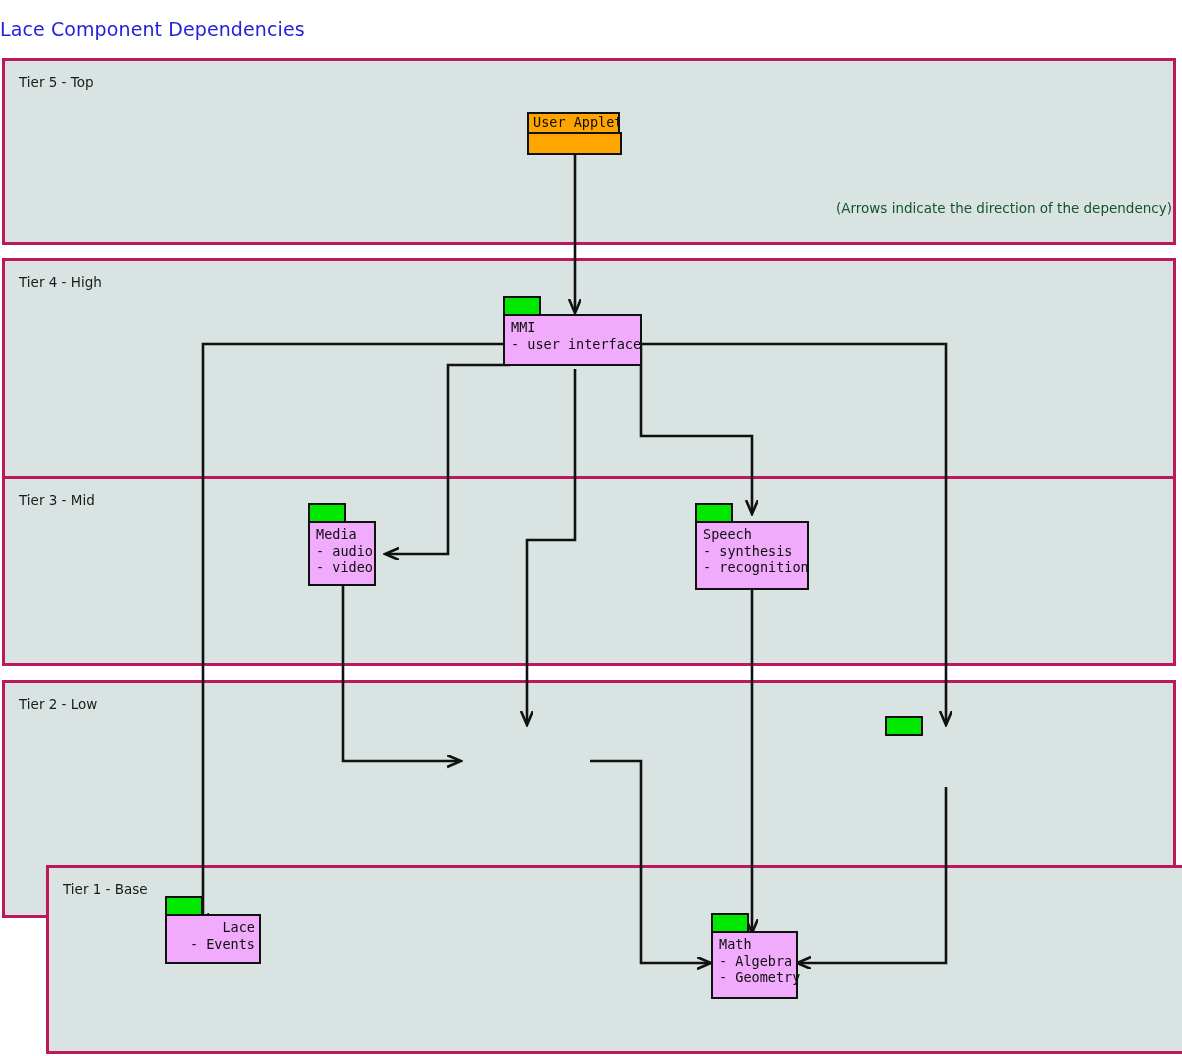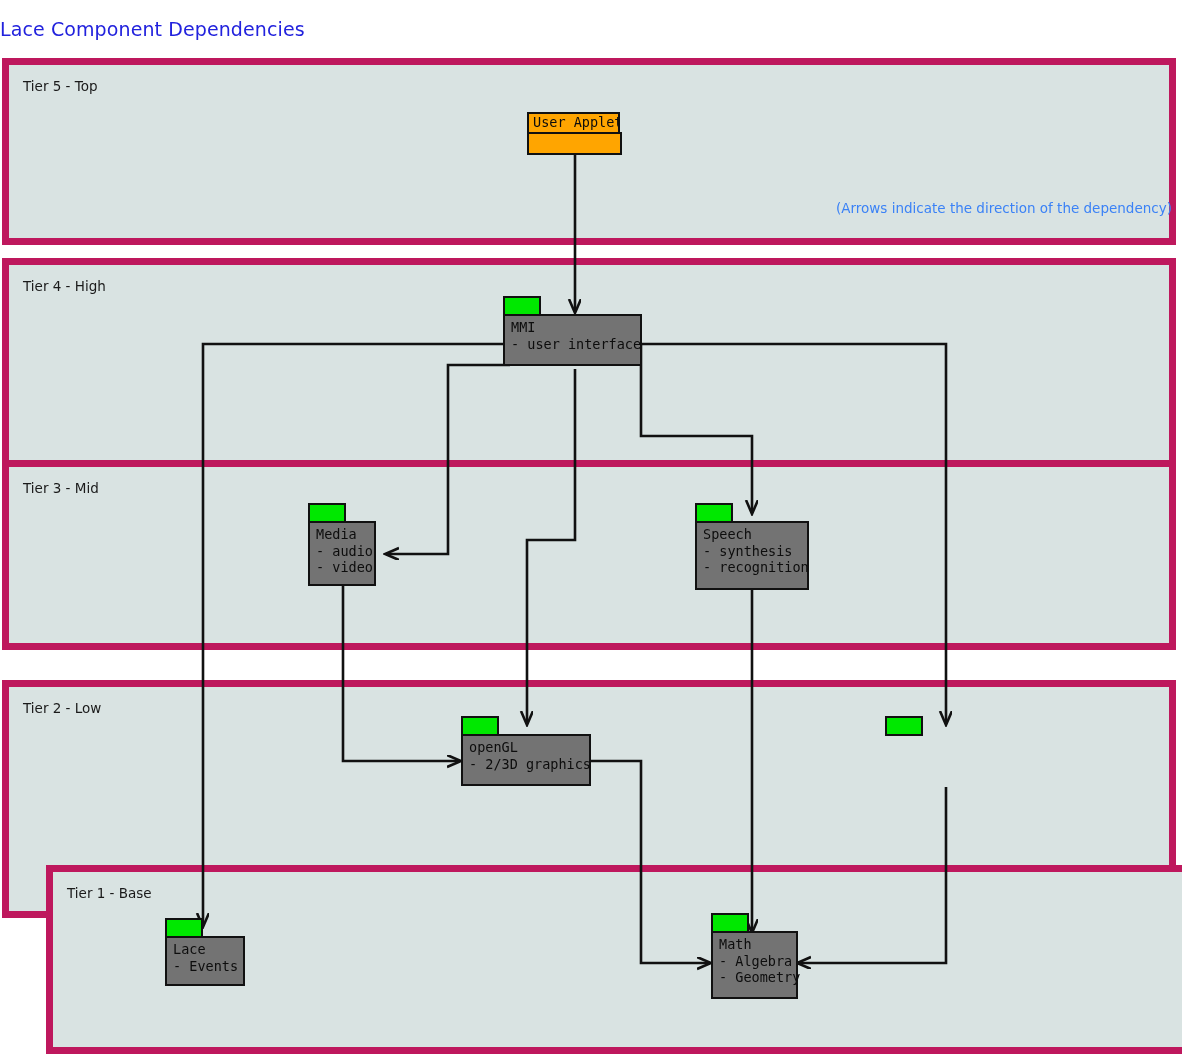--- a/index.html
+++ b/index.html
@@ -27,36 +27,36 @@
     font-size: 19px;
     color: #2222dd;
     font-family: "DejaVu Sans", sans-serif;
     letter-spacing: 0.1px;
   }
   .tier {
     position: absolute;
     left: 2px;
     width: 1174px;
     background: #d9e3e2;
-    border: 7px solid #be185d;
+    border: 3px solid #be185d;
     box-sizing: border-box;
   }
   .tier-label {
     position: absolute;
     left: 14px;
     top: 13px;
     font-size: 13.5px;
     color: #1a1a1a;
     font-family: "DejaVu Sans", sans-serif;
     white-space: nowrap;
   }
   .note {
     position: absolute;
     font-size: 13.5px;
-    color: #3b82f6;
+    color: #14532d;
     font-family: "DejaVu Sans", sans-serif;
     white-space: nowrap;
   }
   
   #wire-layer {
     position: absolute;
     left: 0; top: 0;
     width: 1182px; height: 1056px;
     pointer-events: none;
   }
@@ -74,21 +74,21 @@
     background: #00e800;
     border: 2.5px solid #111111;
     box-sizing: border-box;
   }
   .pkg .body {
     position: absolute;
     left: 0;
     top: 18px;
     right: 0;
     bottom: 0;
-    background: #737373;
+    background: #f0abfc;
     border: 2.5px solid #111111;
     box-sizing: border-box;
     padding: 3px 4px 2px 6px;
   }
   .pkg .line {
     font-family: "DejaVu Sans Mono", monospace;
     font-size: 13.5px;
     line-height: 16.5px;
     color: #0d0d0d;
     white-space: pre;
@@ -133,21 +133,21 @@
 <div id="diagram-root">
 
   <div class="title">Lace Component Dependencies</div>
 
   <div class="tier" style="top:58px;height:187px;">
     <span class="tier-label">Tier 5 - Top</span>
   </div>
   <div class="tier" style="top:258px;height:234px;">
     <span class="tier-label">Tier 4 - High</span>
   </div>
-  <div class="tier" style="top:460px;height:190px;">
+  <div class="tier" style="top:476px;height:190px;">
     <span class="tier-label">Tier 3 - Mid</span>
   </div>
   <div class="tier" style="top:680px;height:238px;">
     <span class="tier-label">Tier 2 - Low</span>
   </div>
   <div class="tier" style="top:865px;height:189px;margin-left:44px;">
     <span class="tier-label">Tier 1 - Base</span>
   </div>
 
   <div class="note" style="left:836px;top:200px;">(Arrows indicate the direction of the dependency)</div>
@@ -208,33 +208,26 @@
 
   <div class="pkg" style="left:695px;top:503px;width:114px;height:87px;">
     <div class="tab"></div>
     <div class="body">
       <div class="line">Speech</div>
       <div class="line">- synthesis</div>
       <div class="line">- recognition</div>
     </div>
   </div>
 
-  <div class="pkg" style="left:461px;top:716px;width:130px;height:70px;">
-    <div class="tab"></div>
-    <div class="body">
-      <div class="line">openGL</div>
-      <div class="line">- 2/3D graphics</div>
-    </div>
-  </div>
 
   <div class="pkg" style="left:885px;top:716px;width:122px;height:70px;">
     <div class="tab"></div>
   </div>
 
-  <div class="pkg" style="left:165px;top:918px;width:80px;height:68px;">
+  <div class="pkg" style="left:165px;top:896px;width:96px;height:68px;text-align:right;">
     <div class="tab"></div>
     <div class="body">
       <div class="line">Lace</div>
       <div class="line">- Events</div>
     </div>
   </div>
 
   <div class="pkg" style="left:711px;top:913px;width:87px;height:86px;">
     <div class="tab"></div>
     <div class="body">

